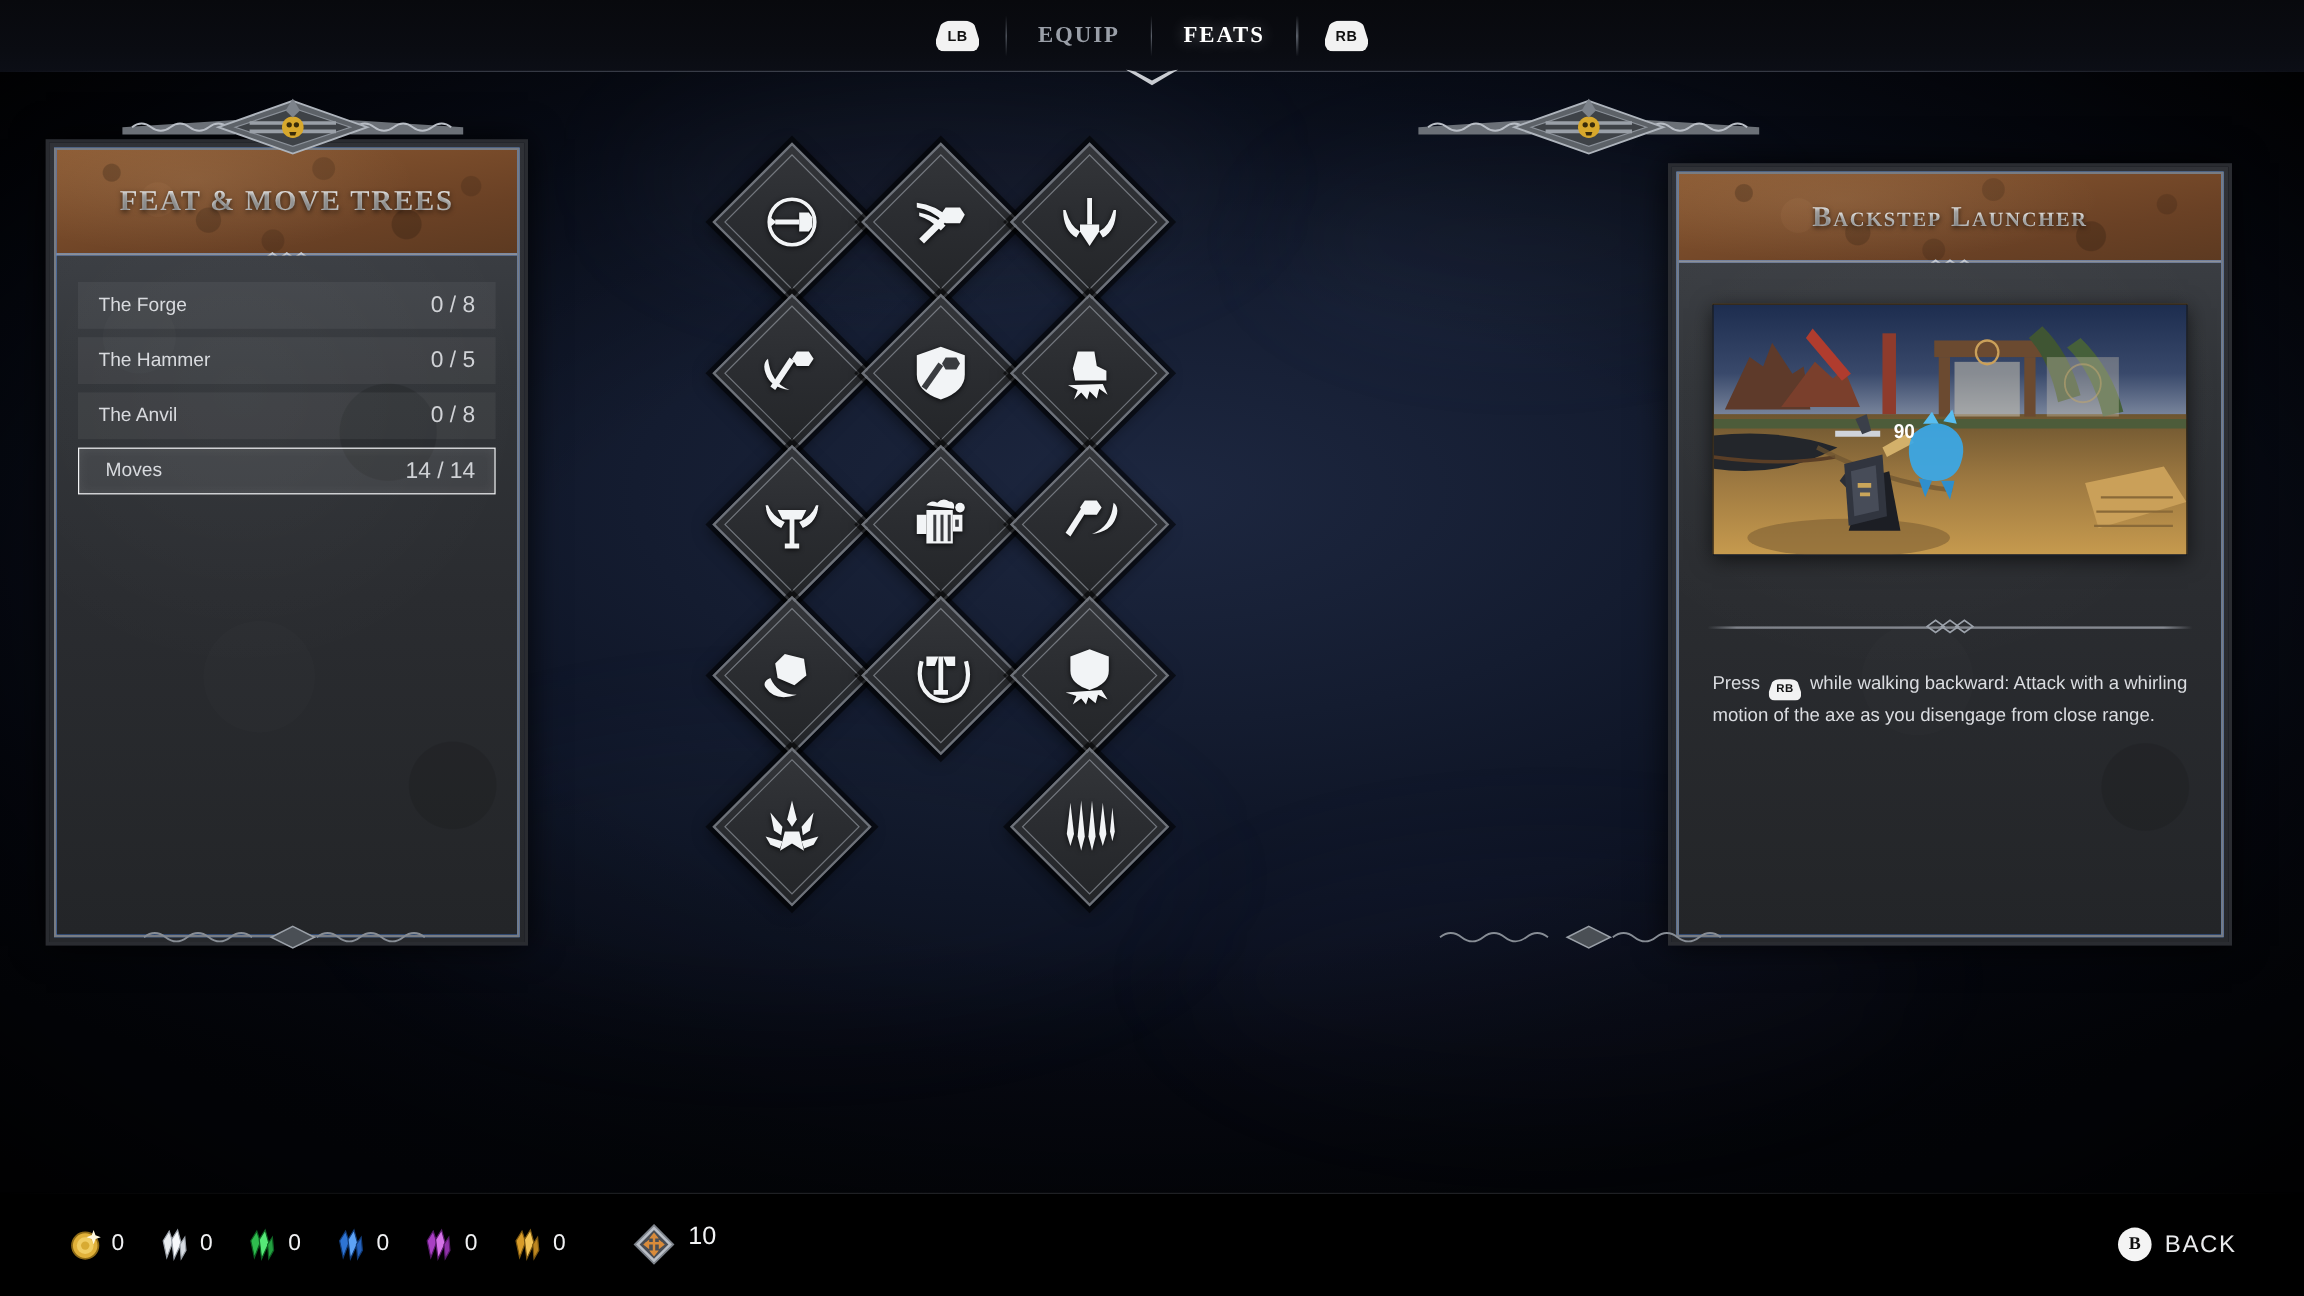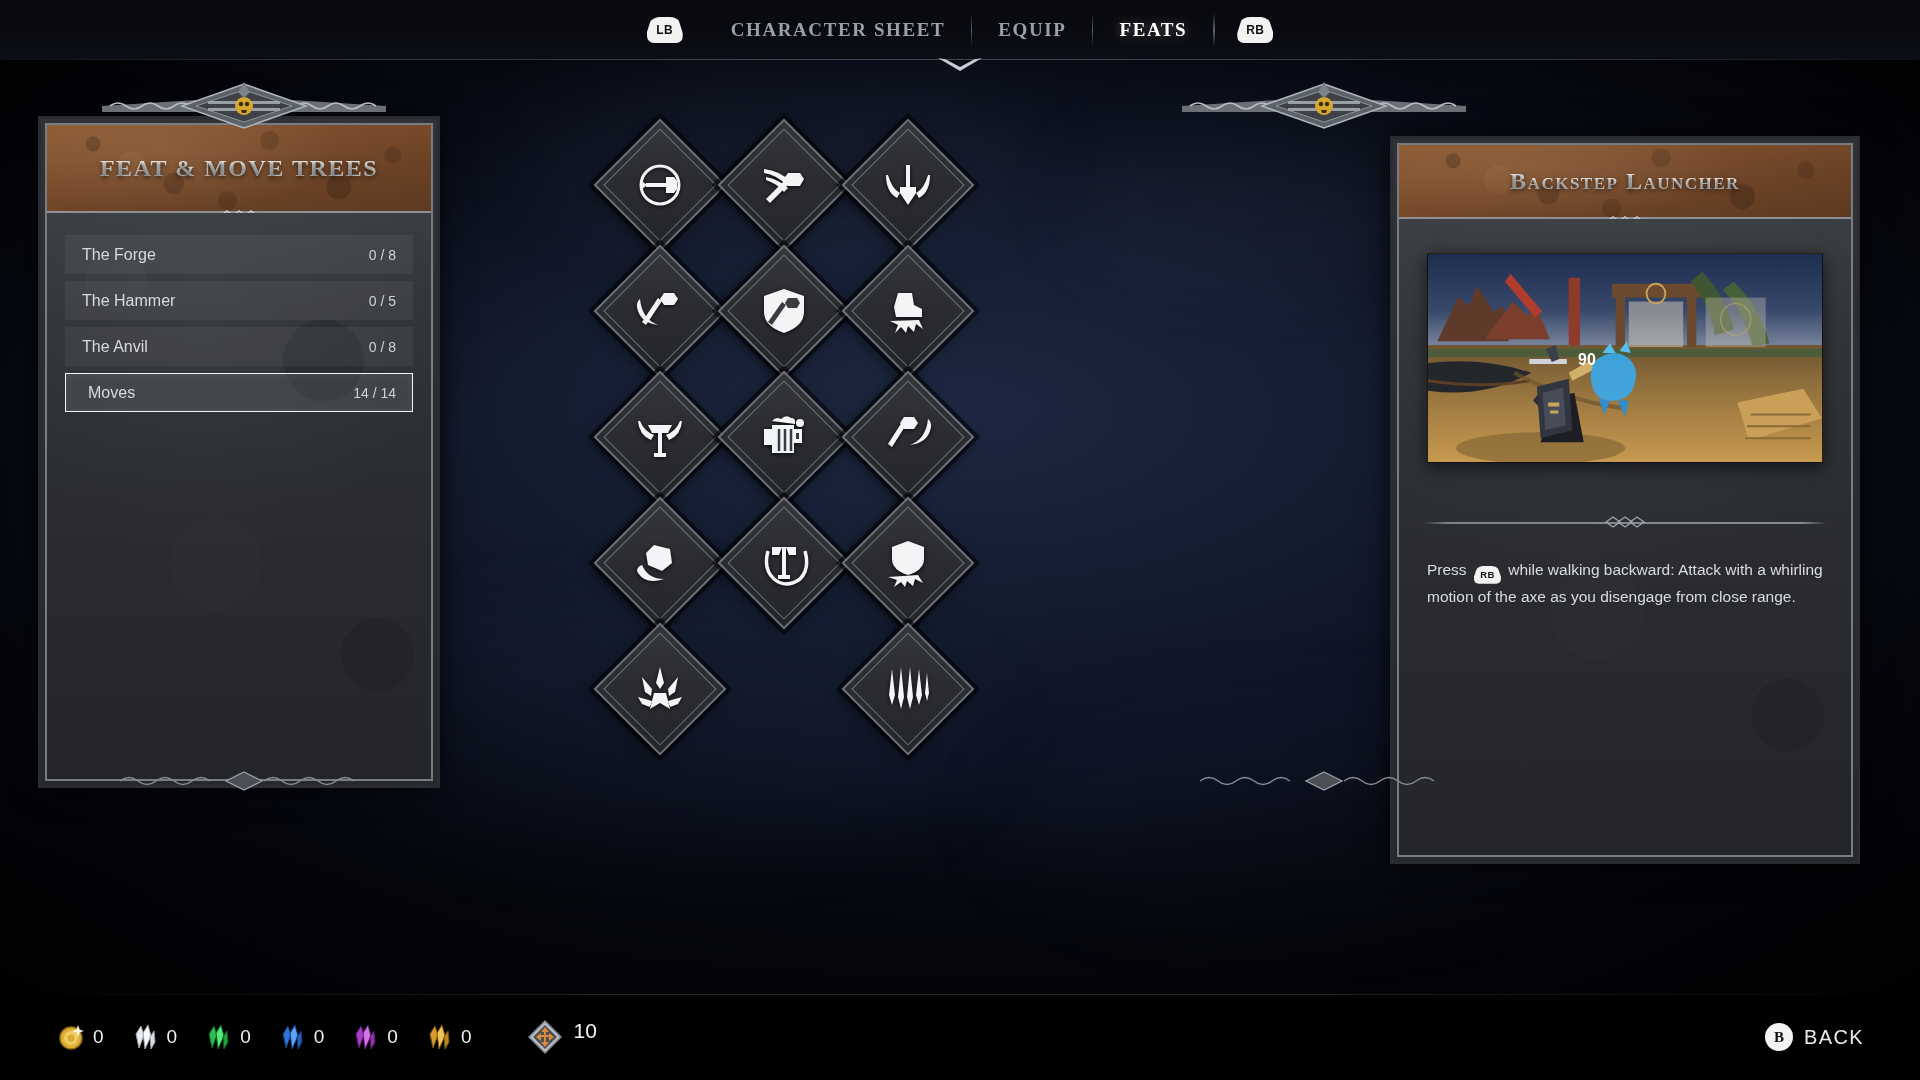--- a/index.html
+++ b/index.html
@@ -142,21 +142,21 @@
     font-size:16px; color:#d8dade;
     border:1px solid transparent;
   }
   .tree-row.selected {
     border:1px solid #f2f3f5;
     background:rgba(255,255,255,.085);
     box-shadow:0 0 10px rgba(255,255,255,.08) inset;
     padding-left:22px;
   }
   .tree-row .name { flex:1; }
-  .tree-row .count { color:#d0d2d6; font-size:14px; }
+  .tree-row .count { color:#d0d2d6; font-size:19px; }
 
   
   .preview-wrap { position:absolute; left:28px; right:28px; top:34px; }
   .preview-img {
     width:100%; height:210px; position:relative; overflow:hidden;
     border:1px solid rgba(0,0,0,.7);
     box-shadow:0 4px 16px rgba(0,0,0,.6);
     background:linear-gradient(180deg,#2c3a55 0%, #4a4130 40%, #6e5634 70%, #8a6b3c 100%);
   }
   .desc {
@@ -230,21 +230,20 @@
   <div class="bg-cloud c1"></div>
   <div class="bg-cloud c2"></div>
   <div class="bg-cloud c3"></div>
   <div class="bg-cloud c4"></div>
   <div class="bg-vignette"></div>
 </div>
 
 <div class="topbar">
   <div class="nav-inner">
     <span class="bumper">LB</span>
-    <div class="nav-tab">CHARACTER SHEET</div>
     <div class="nav-sep"></div>
     <div class="nav-tab">EQUIP</div>
     <div class="nav-sep"></div>
     <div class="nav-tab active">FEATS</div>
     <div class="nav-sep"></div>
     <div class="nav-sep"></div>
     <span class="bumper">RB</span>
   </div>
   <svg class="nav-arrow" viewBox="0 0 44 14">
     <path d="M0 0 L22 13 L44 0 L36 1.5 L22 9 L8 1.5 Z" fill="#c9ccd2"></path>
@@ -519,21 +518,21 @@
   <path d="M144 2 L206 24 L144 46 L82 24 Z" fill="#5d6268" stroke="#aeb4bc" stroke-width="1.6"></path>
   <path d="M144 8 L192 24 L144 40 L96 24 Z" fill="#3e4247" stroke="#8b9199" stroke-width="1"></path>
   <path d="M108 19 L180 19 L180 22 L108 22 Z M108 26 L180 26 L180 29 L108 29 Z" fill="#9aa0a8"></path>
   <circle cx="144" cy="24" r="9" fill="#d8a82c"></circle>
   <circle cx="141" cy="22" r="2.2" fill="#3a2c0a"></circle>
     <circle cx="147" cy="22" r="2.2" fill="#3a2c0a"></circle>
   <path d="M141 28 L147 28 L146 31 L142 31 Z" fill="#3a2c0a"></path>
   <path d="M144 0 L150 10 L144 16 L138 10 Z" fill="#7d838b"></path>
 </svg>
 
-<div class="panel" style="left:1390px; top:136px; width:470px; height:728px;">
+<div class="panel" style="left:1390px; top:136px; width:470px; height:652px;">
   <div class="panel-frame"></div>
   <div class="panel-inner">
     <div class="panel-head" style="height:74px;">
       <span class="panel-title">Backstep Launcher</span>
     </div>
     <div class="knot-divider">
       <svg class="knot" width="46" height="14" viewBox="0 0 46 14">
         <g stroke="#c4c9d1" stroke-width="1.5" fill="none">
           <path d="M4 7 l7 -5 l7 5 l-7 5 Z"></path>
             <path d="M16 7 l7 -5 l7 5 l-7 5 Z"></path>

